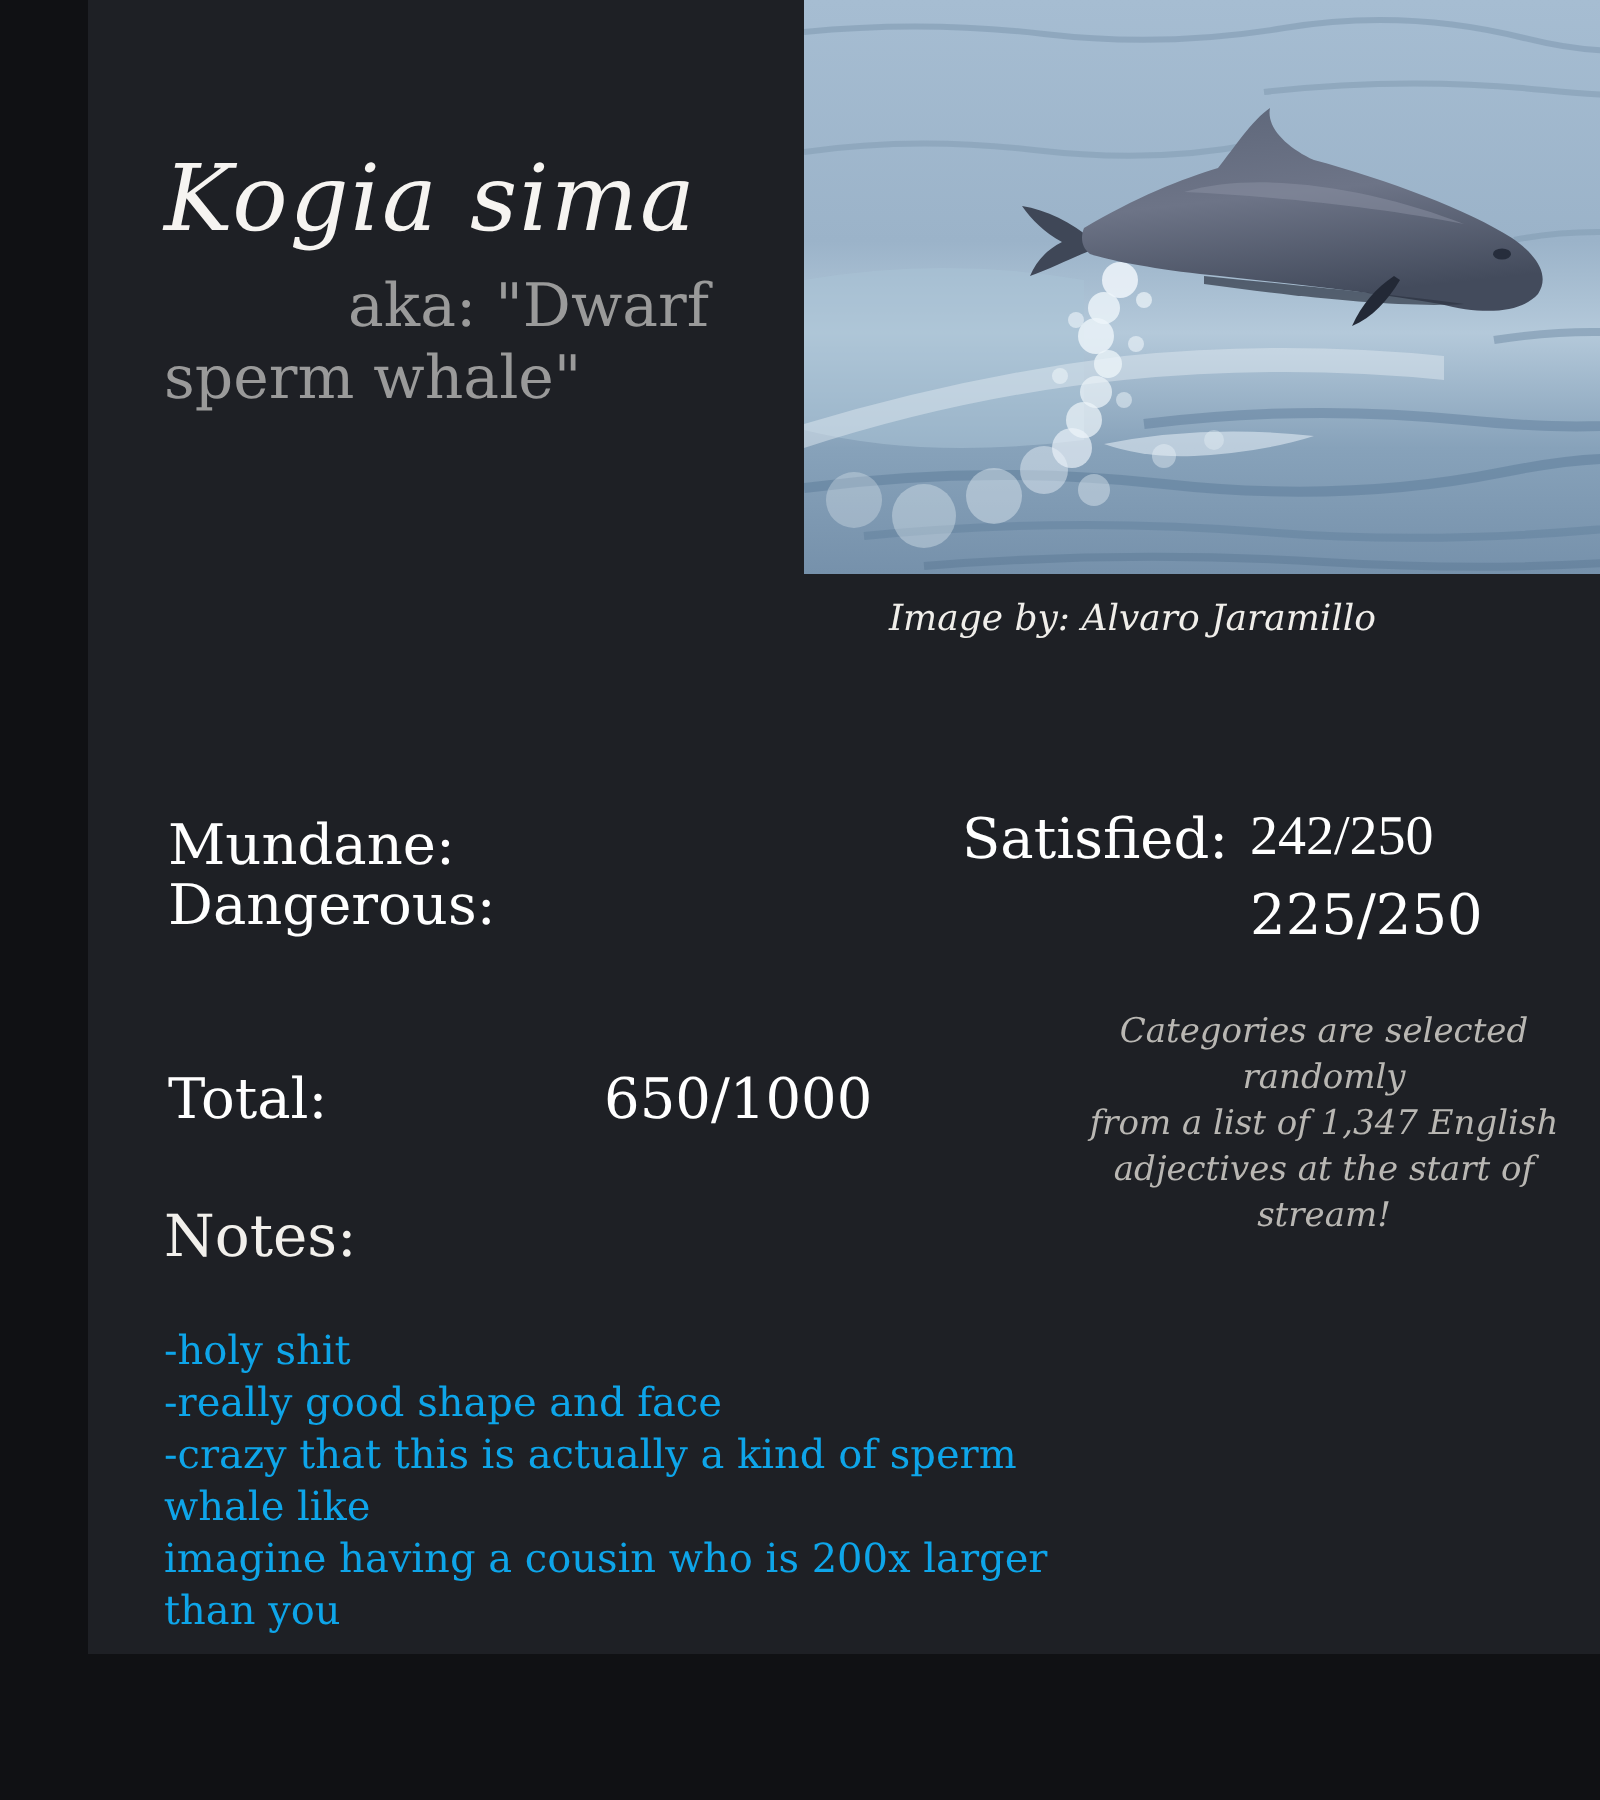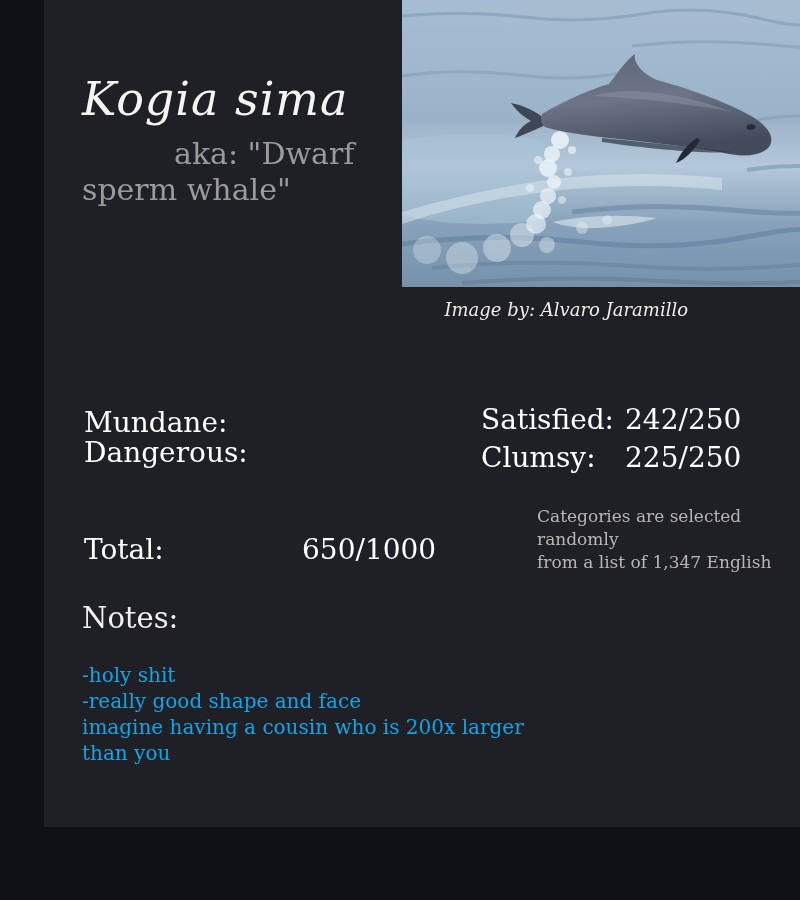--- a/index.html
+++ b/index.html
@@ -52,32 +52,34 @@
     position: absolute;
     font-size: 28px;
     color: #ffffff;
     white-space: nowrap;
   }
   .lbl-mundane   { left: 40px;  top: 406px; }
   .val-mundane   { left: 258px; top: 406px; }
   .lbl-dangerous { left: 40px;  top: 436px; text-align: right; }
   .val-dangerous { left: 258px; top: 444px; }
   .lbl-satisfied { left: 437px; top: 403px; }
-  .val-satisfied { left: 581px; top: 403px; }
+  .val-satisfied { left: 581px; top: 403px; font-family: Liberation Serif, serif; }
   .lbl-clumsy    { left: 437px; top: 441px; }
   .val-clumsy    { left: 581px; top: 441px; }
   .lbl-total     { left: 40px;  top: 533px; }
   .val-total     { left: 258px; top: 533px; }
   .category-note {
     position: absolute;
     left: 493px; top: 505px;
     width: 250px;
     font-size: 17px;
+    font-style: italic;
     line-height: 23px;
     color: #b9b7b3;
+    text-align: center;
   }
   .notes-heading {
     position: absolute;
     left: 38px; top: 601px;
     font-size: 29px;
     color: #f2f0ec;
   }
   .notes-body {
     position: absolute;
     left: 38px; top: 662px;
@@ -174,31 +176,32 @@
       <ellipse cx="349" cy="127" rx="4.5" ry="2.8" fill="#262d3c"></ellipse>
     </svg>
   </div>
 
   <div class="credit">Image by: Alvaro Jaramillo</div>
 
   <div class="stat-label lbl-mundane">Mundane:</div>
   <div class="stat-label lbl-dangerous">Dangerous:</div>
   <div class="stat-label lbl-satisfied">Satisfied:</div>
   <div class="stat-value val-satisfied">242/250</div>
-  <div class="stat-label lbl-clumsy">Clumsy:</div>
   <div class="stat-value val-clumsy">225/250</div>
   <div class="stat-label lbl-total">Total:</div>
   <div class="stat-value val-total">650/1000</div>
 
   <div class="category-note">
     <div>Categories are selected randomly</div>
     <div>from a list of 1,347 English</div>
+    <div>adjectives at the start of stream!</div>
   </div>
 
   <div class="notes-heading">Notes:</div>
 
   <div class="notes-body">
     <div>-holy shit</div>
     <div>-really good shape and face</div>
+    <div>-crazy that this is actually a kind of sperm whale like</div>
     <div>imagine having a cousin who is 200x larger than you</div>
   </div>
 
 </div>
 
 </body></html>

